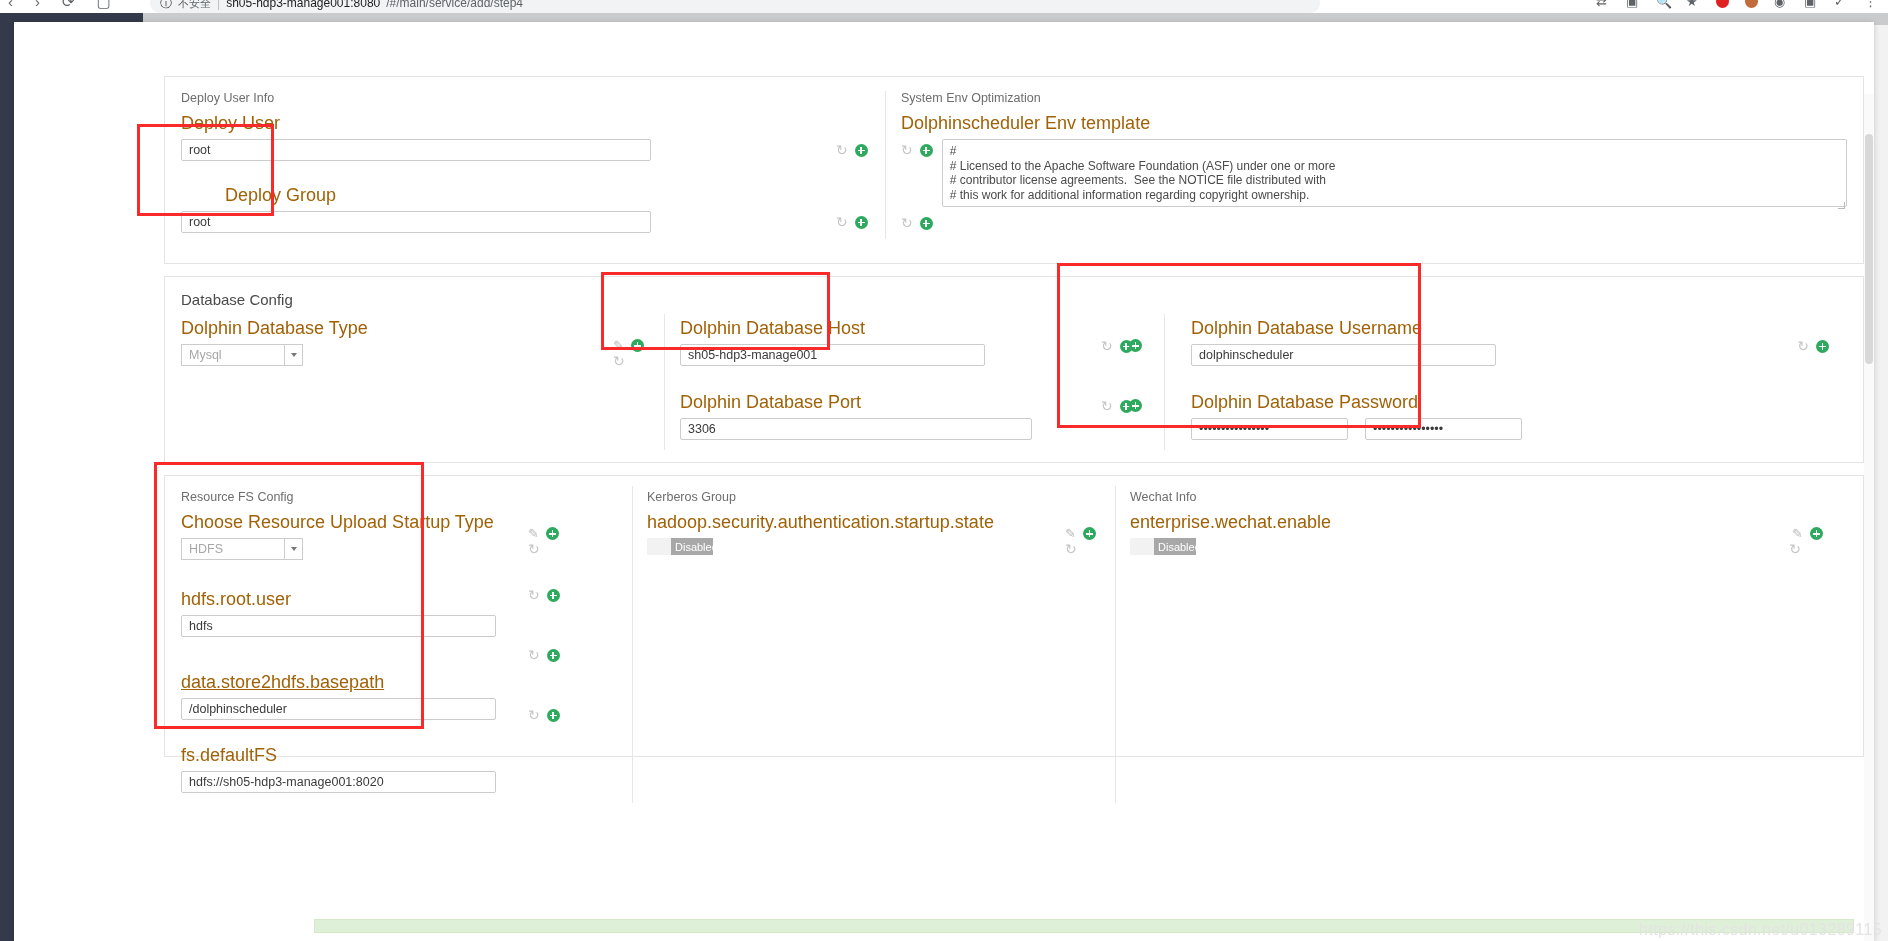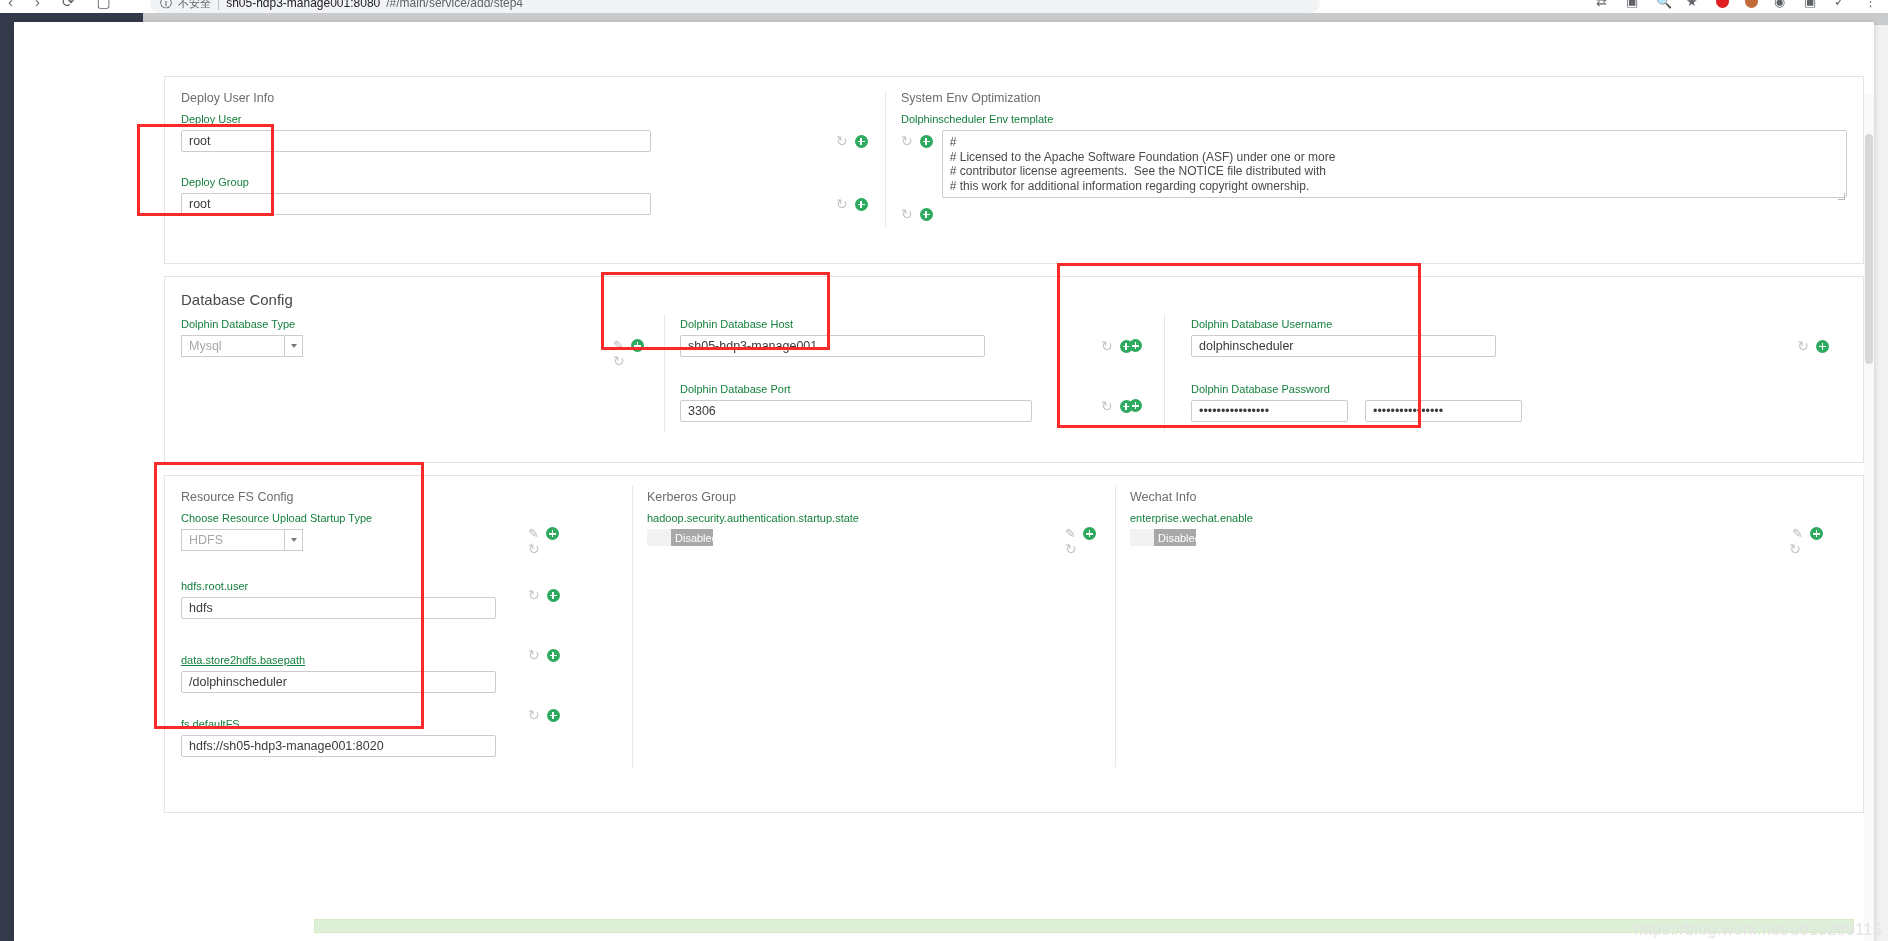--- a/index.html
+++ b/index.html
@@ -107,21 +107,21 @@
 
   .card {
     border: 1px solid #e4e4e4;
     background: #ffffff;
     margin-bottom: 12px;
     position: relative;
   }
   .card-inner { padding: 14px 16px 16px 16px; }
   .card-title { font-size: 15px; color: #4a4a4a; margin-bottom: 10px; }
   .subhead { font-size: 12.5px; color: #6d6d6d; margin-bottom: 8px; }
-  .fieldlabel { font-size: 11px; color: #15803d; margin-bottom: 5px; }
+  .fieldlabel { font-size: 18px; color: #a16207; margin-bottom: 5px; }
 
   input.txt {
     width: 100%; height: 22px;
     border: 1px solid #ccc; background: #fff;
     font-size: 12.5px; color: #3b3b3b;
     padding: 0 7px; border-radius: 2px;
     font-family: "Liberation Sans", sans-serif;
   }
   input.txt::placeholder { color: #b5b5b5; }
 
@@ -277,21 +277,21 @@
                 <div class="flexrow" style="align-items:center;">
                   <div style="width:470px;">
                     <input class="txt" value="root" style="">
                   </div>
                   <div class="icons" style="margin-left:185px;">
                     <span class="ico-refresh">↻</span>
                     <span class="ico-plus"></span>
                   </div>
                 </div>
 
-                <div class="fieldlabel" style="margin-top:24px;">Deploy Group</div>
+                <div class="fieldlabel" style="margin-top:24px;margin-left:44px;">Deploy Group</div>
                 <div class="flexrow" style="align-items:center;">
                   <div style="width:470px;">
                     <input class="txt" value="root" style="">
                   </div>
                   <div class="icons" style="margin-left:185px;">
                     <span class="ico-refresh">↻</span>
                     <span class="ico-plus"></span>
                   </div>
                 </div>
               </div>
@@ -388,21 +388,21 @@
                 </div>
                 <div class="icons" style="position:absolute;top:21px;right:18px;">
                   <span class="ico-refresh">↻</span>
                   <span class="ico-plus"></span>
                 </div>
               </div>
             </div>
           </div>
         </div>
 
-        <div class="card" style="height:338px;">
+        <div class="card" style="height:282px;">
           <div class="card-inner">
             <div class="flexrow">
 
               <div style="width:315px;">
                 <div class="subhead">Resource FS Config</div>
                 <div class="fieldlabel">Choose Resource Upload Startup Type</div>
                 <div class="selwrap">
                   <div class="selbox">HDFS</div>
                   <div class="selarrow">
                       <span class="caret"></span>
@@ -481,14 +481,14 @@
         <div class="thumb"></div>
       </div>
     </div>
   </div>
 
   <div class="anno" style="left:137px;  top:124px; width:137px; height:92px;"></div>
   <div class="anno" style="left:601px;  top:272px; width:229px; height:78px;"></div>
   <div class="anno" style="left:1057px; top:263px; width:364px; height:165px;"></div>
   <div class="anno" style="left:154px;  top:462px; width:270px; height:267px;"></div>
 
-  <div class="watermark">https://blog.work.net/u013289115</div>
+  <div class="watermark">https://this.csdn.net/u013289115</div>
 </div>
 
 </body></html>

